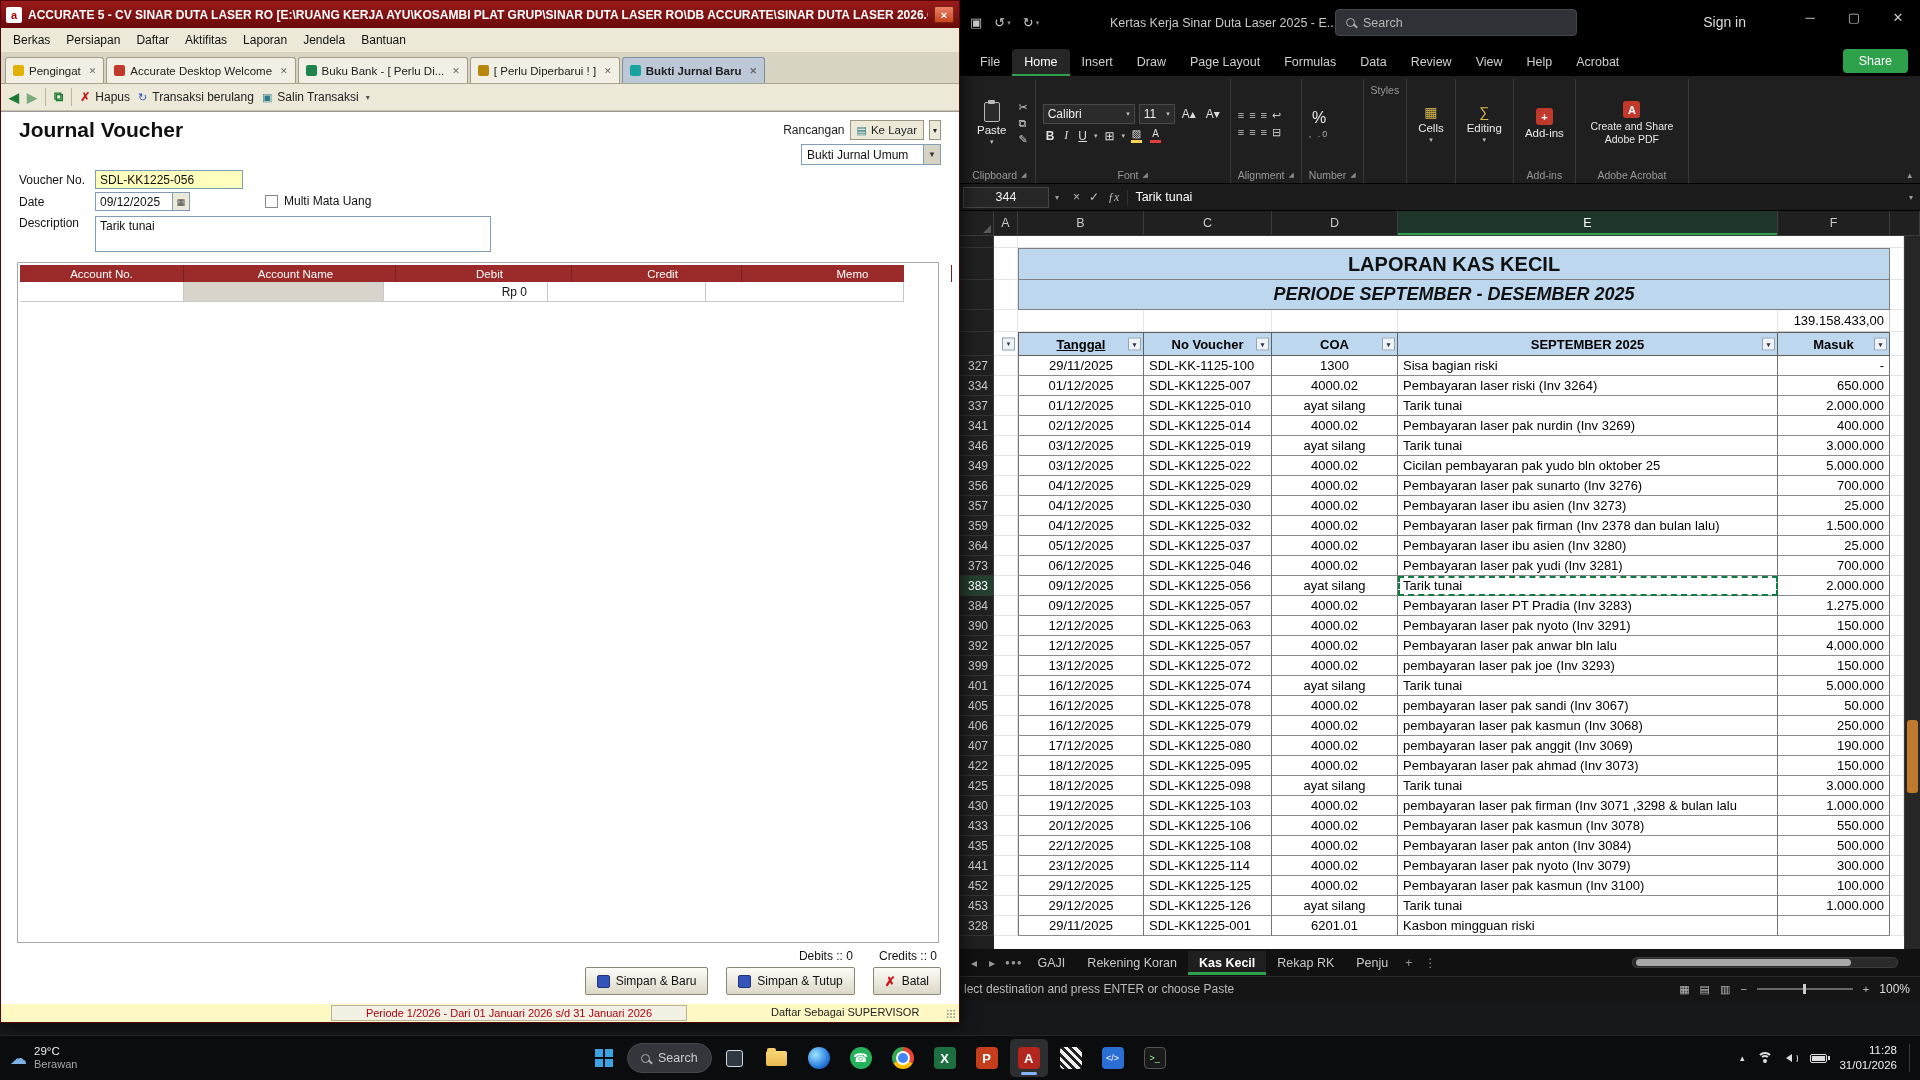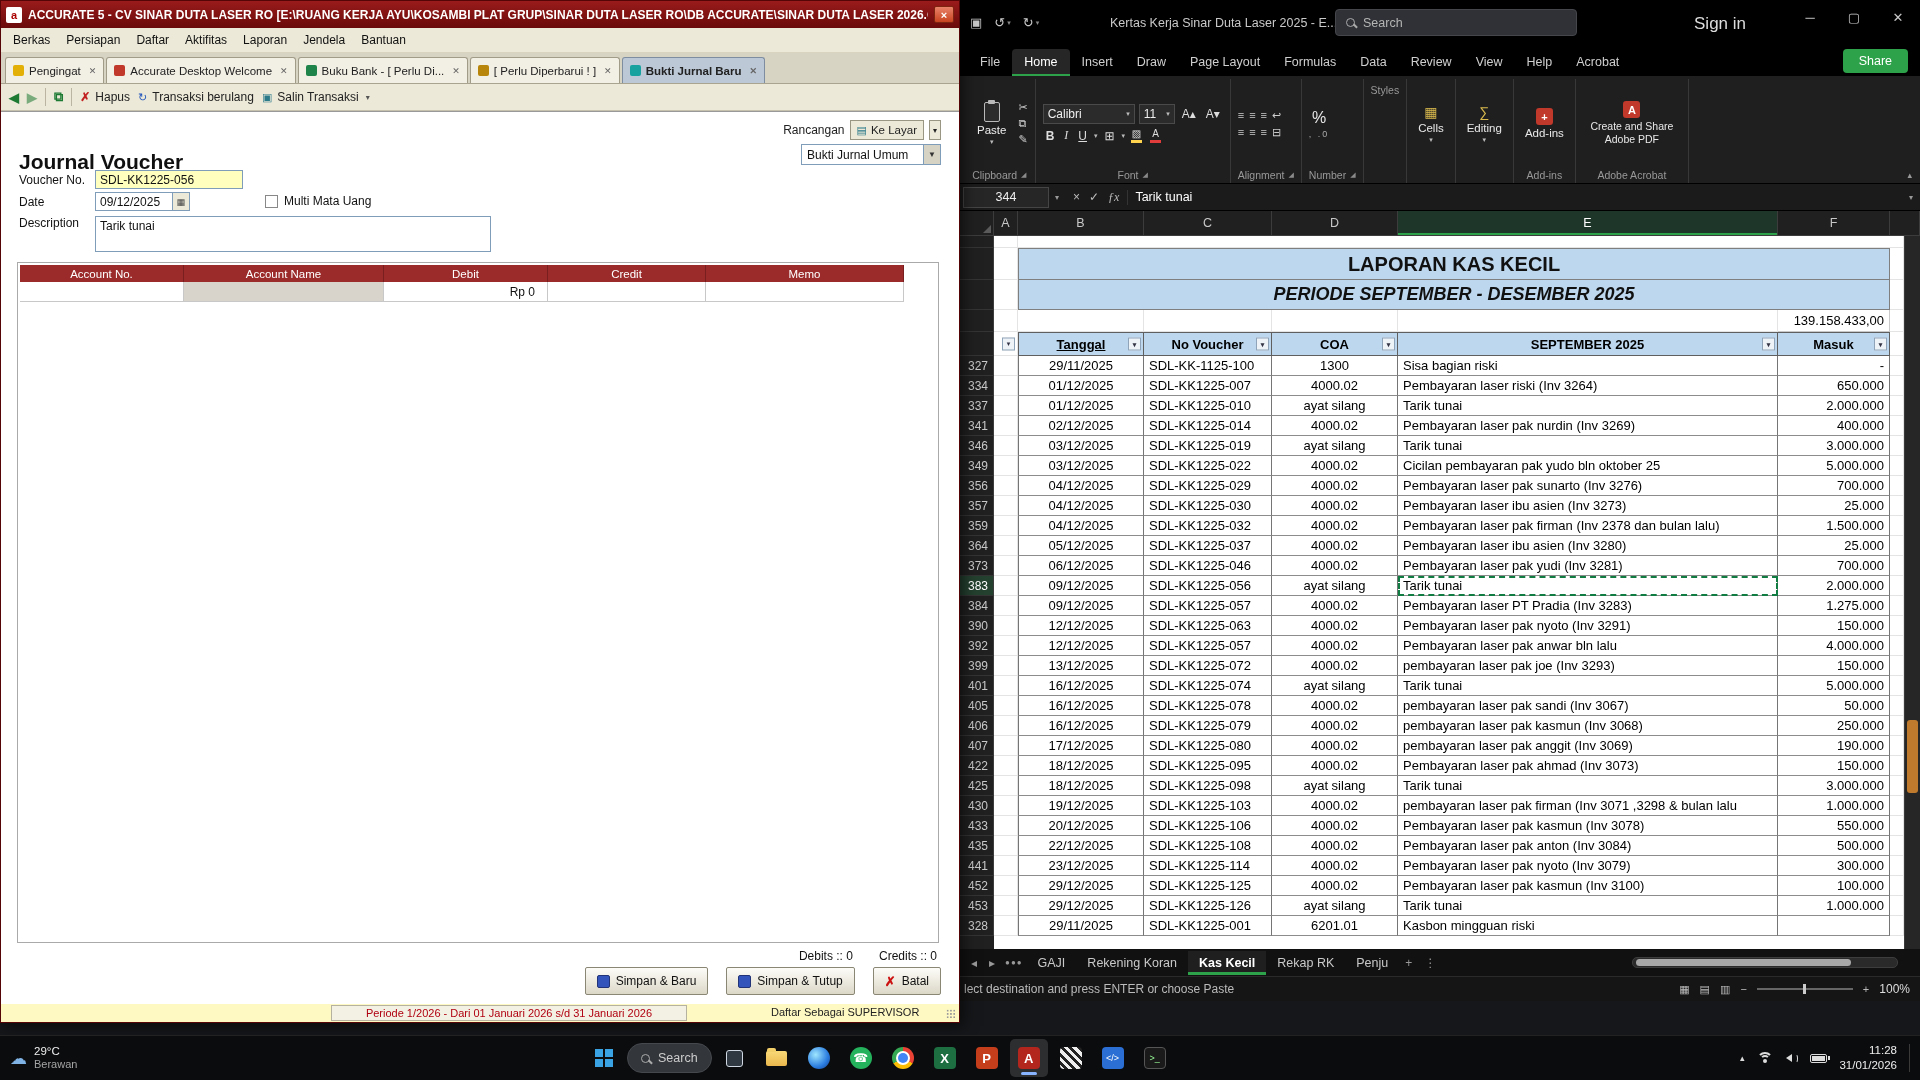--- a/index.html
+++ b/index.html
@@ -9,21 +9,21 @@
   
   .xl { position:absolute; left:960px; top:0; width:960px; height:1001px; background:#141414; display:flex; flex-direction:column; color:#ddd; }
   .xl-title { position:relative; height:45px; background:#000; flex:none; }
   .qat { position:absolute; left:10px; top:0; height:100%; display:flex; align-items:center; gap:12px; }
   .qic { color:#c8c8c8; font-size:13px; display:flex; align-items:center; gap:2px; }
   .qic .sub { font-size:7px; color:#888; }
   .xl-doc { position:absolute; left:150px; top:0; height:100%; display:flex; align-items:center; color:#c9c9c9; font-size:12.5px; white-space:nowrap; }
   .xl-search { position:absolute; left:375px; top:9px; width:242px; height:27px; background:#2f3136; border:1px solid #44464b; border-radius:4px; display:flex; align-items:center; gap:8px; padding:0 10px; color:#b5b5b5; font-size:12.5px; }
   .mag { width:9px; height:9px; border:1.6px solid #aaa; border-radius:50%; position:relative; flex:none; }
   .mag::after { content:""; position:absolute; width:5px; height:1.6px; background:#aaa; transform:rotate(45deg); right:-4px; bottom:-1px; }
-  .signin { position:absolute; right:166px; top:12px; color:#ddd; font-size:17px; padding:2px 8px; }
+  .signin { position:absolute; right:166px; top:12px; color:#ddd; font-size:14px; padding:2px 8px; }
   .wctl { position:absolute; right:0; top:0; height:34px; display:flex; }
   .wc { width:44px; display:flex; align-items:center; justify-content:center; color:#c8c8c8; font-size:13px; }
 
   .xl-tabrow { position:relative; height:31px; background:#000; display:flex; align-items:flex-end; padding-left:8px; flex:none; }
   .rtabs { display:flex; align-items:flex-end; }
   .rtab { padding:6px 12px 7px; font-size:12.5px; color:#cfcfcf; white-space:nowrap; }
   .rtab.active { background:#262626; color:#fff; border-radius:4px 4px 0 0; box-shadow:inset 0 -2px 0 #2ea24a; }
   .share-btn { position:absolute; right:12px; bottom:3px; background:#2ea24a; color:#fff; font-size:12.5px; height:24px; padding:0 16px; border-radius:4px; display:flex; align-items:center; }
 
   .ribbon { position:relative; height:108px; background:#1f1f1f; display:flex; padding:3px 0 0 4px; flex:none; border-bottom:1px solid #000; }
@@ -145,44 +145,44 @@
   .tb { display:flex; align-items:center; gap:5px; font-size:12px; color:#222; }
   .grn { color:#1d7a33; font-size:13px; font-weight:bold; }
   .grn.dim { opacity:.55; }
   .tsep { width:1px; height:18px; background:#b9b5a2; }
   .redx { color:#c22222; font-weight:bold; font-size:12px; }
   .ic16 { font-size:11px; color:#2a7a8a; }
   .cyc { color:#2255bb; }
   .chevd { font-size:8px; color:#555; margin-left:2px; }
 
   .acc-form { position:relative; flex:1; background:#fff; border-top:1px solid #999; overflow:hidden; }
-  .jv-title { position:absolute; left:18px; top:6px; font-size:21px; font-weight:bold; color:#101010;margin-top:32px; }
+  .jv-title { position:absolute; left:18px; top:6px; font-size:21px; font-weight:bold; color:#101010; }
   .ranc { position:absolute; right:18px; top:8px; display:flex; align-items:center; gap:5px; font-size:12px; color:#222; }
   .rbtn { display:flex; align-items:center; gap:4px; border:1px solid #9a9684; background:#ece9d8; height:20px; padding:0 6px; font-size:11.5px; }
   .rchev { padding:0 3px; font-size:8px; }
   .tmpl { position:absolute; right:18px; top:32px; width:140px; height:21px; border:1px solid #7f9db9; background:#fff; font-size:12px; color:#111; display:flex; align-items:center; justify-content:space-between; padding-left:5px; }
   .dbtn { width:17px; height:100%; background:#d6d2c4; border-left:1px solid #7f9db9; display:flex; align-items:center; justify-content:center; font-size:8px; color:#333; }
   .frow { position:absolute; left:18px; display:flex; align-items:center; font-size:12px; color:#111; }
   .flbl { width:76px; flex:none; }
   .inp { border:1px solid #7f9db9; height:19px; font-size:12px; color:#111; display:flex; align-items:center; padding:0 4px; background:#fff; }
   .f-voucher { top:58px; } .v-inp { width:148px; background:#ffffbe; }
   .f-date { top:80px; } .d-inp { width:78px; }
   .cal { width:17px; height:19px; border:1px solid #7f9db9; border-left:none; background:#ece9d8; font-size:9px; color:#444; display:flex; align-items:center; justify-content:center; }
   .mcur { position:absolute; left:264px; top:82px; display:flex; align-items:center; gap:6px; font-size:12px; color:#111; }
   .cbx { width:13px; height:13px; border:1px solid #888; background:#fff; }
   .f-desc { top:104px; align-items:flex-start; }
   .desc-inp { width:396px; height:36px; align-items:flex-start; padding-top:2px; }
 
   .jgrid { position:absolute; left:16px; right:20px; top:150px; bottom:60px; border:1px solid #aaa; background:#fff; padding:2px; }
-  .jg-head { display:flex; width:884px; height:17px; background:#9b2b2b; }
+  .jg-head { display:flex; width:884px; height:17px; background:#9b2b2b;gap:12px; }
   .jh { color:#fff; font-size:11.5px; display:flex; align-items:center; justify-content:center; border-right:1px solid #7a1f1f; }
   .c1 { width:164px; flex:none; } .c2 { width:200px; flex:none; } .c3 { width:164px; flex:none; }
   .c4 { width:158px; flex:none; } .c5 { width:198px; flex:none; }
   .jg-row { display:flex; width:884px; height:20px; }
-  .jc { border-right:1px solid #c8c8c8; border-bottom:1px solid #c8c8c8; font-size:12px; color:#111; display:flex; align-items:center; padding:0 12px; background:#fff; }
+  .jc { border-right:1px solid #c8c8c8; border-bottom:1px solid #c8c8c8; font-size:12px; color:#111; display:flex; align-items:center; padding:0 20px; background:#fff; }
   .jc.shade { background:#d8d4cc; }
   .jc.right { justify-content:flex-end; }
   .totals { position:absolute; right:22px; bottom:40px; display:flex; gap:26px; font-size:12px; color:#111; }
   .btnrow { position:absolute; right:18px; bottom:8px; display:flex; gap:18px; }
   .abtn { height:28px; padding:0 11px; background:linear-gradient(#fdfcf8,#dcd8c8); border:1px solid #8a8775; border-radius:2px; font-size:12px; color:#111; display:flex; align-items:center; gap:6px; }
   .bic-save { width:13px; height:13px; background:#3355bb; border:1px solid #223377; border-radius:2px; }
   .bic-x { color:#c11; font-weight:bold; font-size:13px; }
   .acc-status { height:19px; background:#fef9c3; border-top:1px solid #fff; position:relative; flex:none; }
   .periode { position:absolute; left:330px; top:1px; width:356px; height:16px; border:1px solid #b5b2a0; background:#f3f1e4; color:#b00010; font-size:11px; display:flex; align-items:center; justify-content:center; white-space:nowrap; }
   .susr { position:absolute; left:770px; top:2px; font-size:11px; color:#222; white-space:nowrap; }

